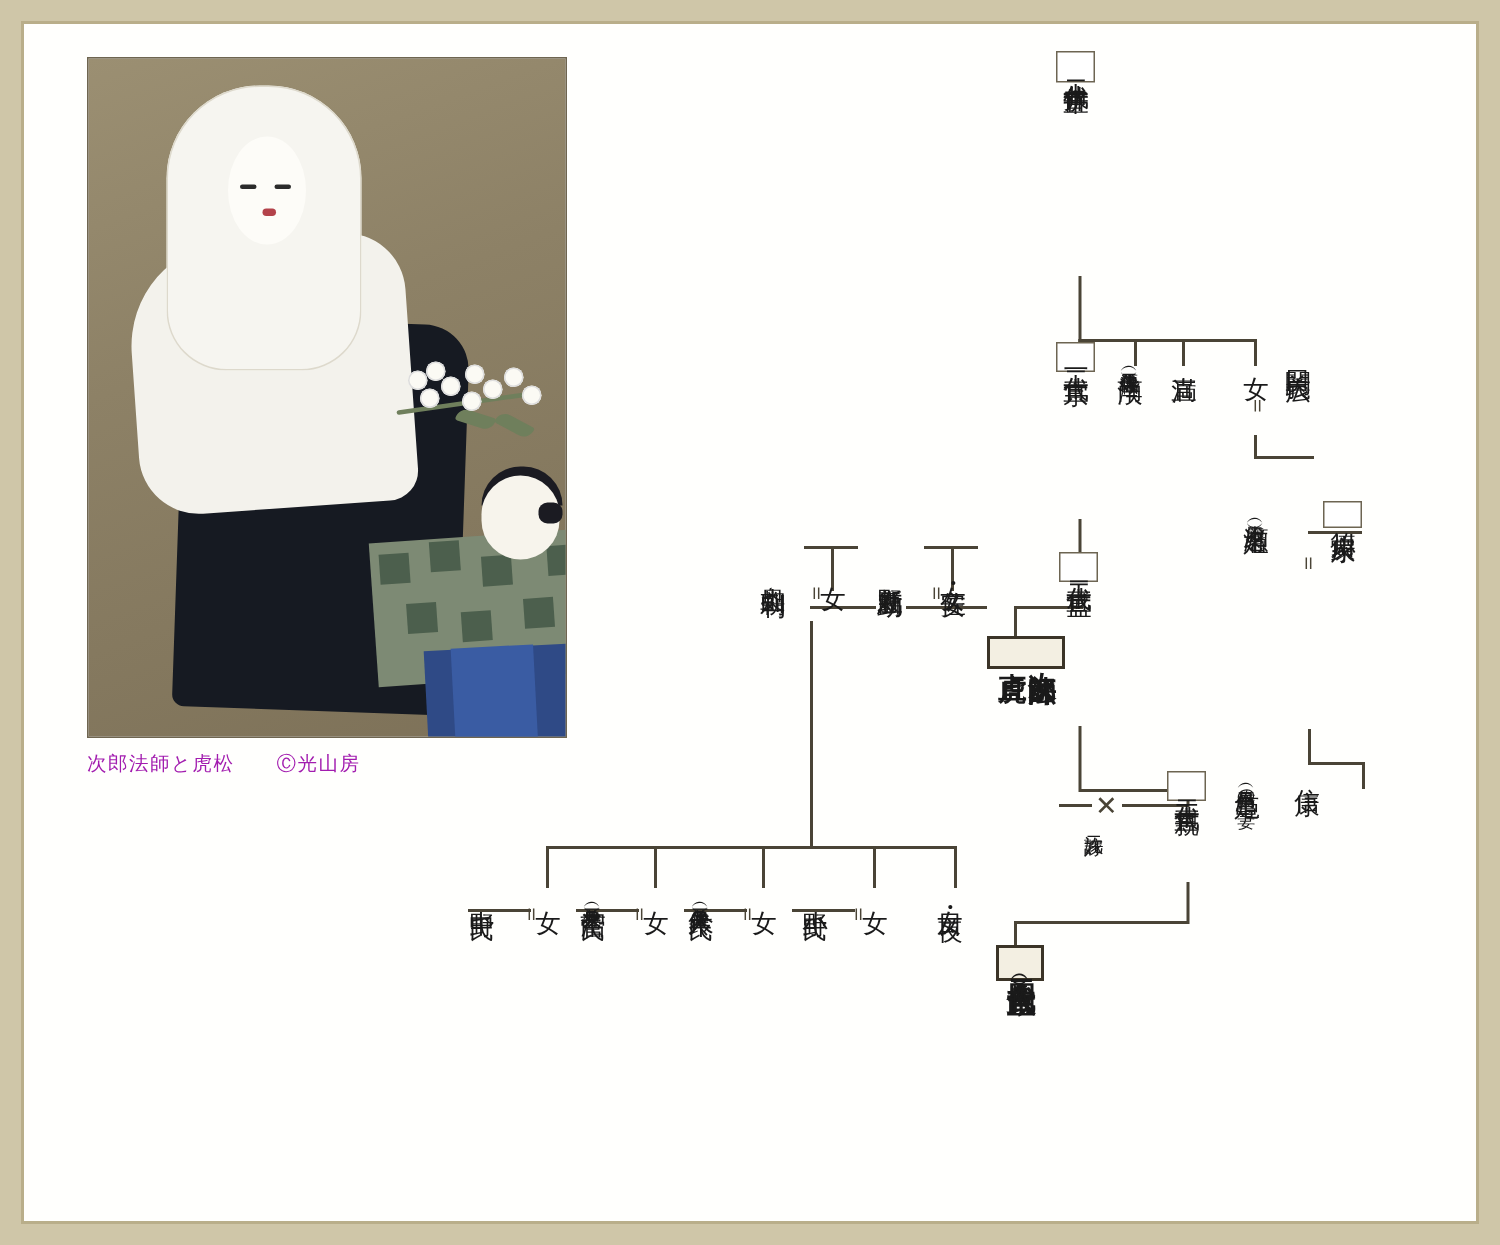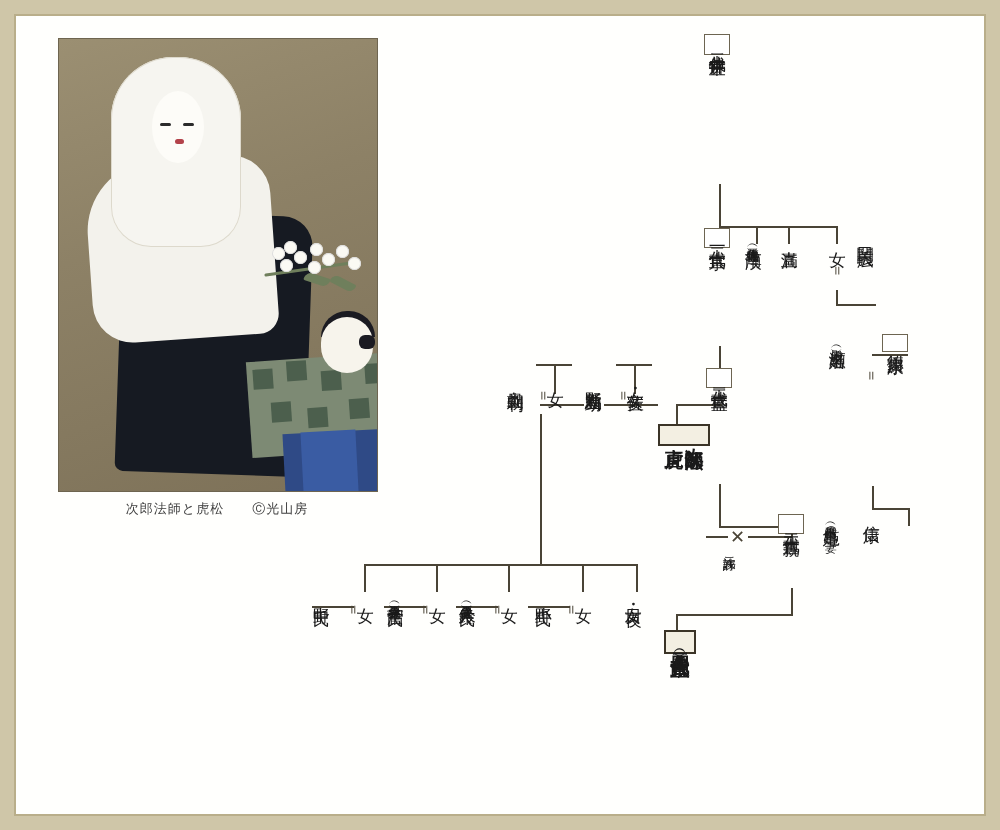--- a/index.html
+++ b/index.html
@@ -96,22 +96,22 @@
     left:243px;top:392px;width:55px;height:62px;
     background:#3a5ca3;transform:rotate(-3deg);
   }
   .flowers{
     left:205px;top:200px;width:100px;height:60px;
   }
   .petal{position:absolute;width:13px;height:13px;background:#fbfaf4;border-radius:7px;box-shadow:0 0 0 1px #ddd inset;}
   .stem{position:absolute;background:#6f7f5c;height:3px;border-radius:2px;}
   .leaf{position:absolute;background:#6f7f5c;width:26px;height:9px;border-radius:9px 2px 9px 2px;}
   #caption{
-    margin-top:8px;width:318px;text-align:center;
-    font-size:13px;color:#404040;letter-spacing:1px;
+    margin-top:8px;width:318px;
+    font-size:13px;color:#a21caf;letter-spacing:1px;
   }
 
   
   .node{
     position:absolute;
     writing-mode:vertical-rl;
     text-orientation:upright;
     font-size:17px;
     line-height:1.05;
     color:#1a1a1a;

